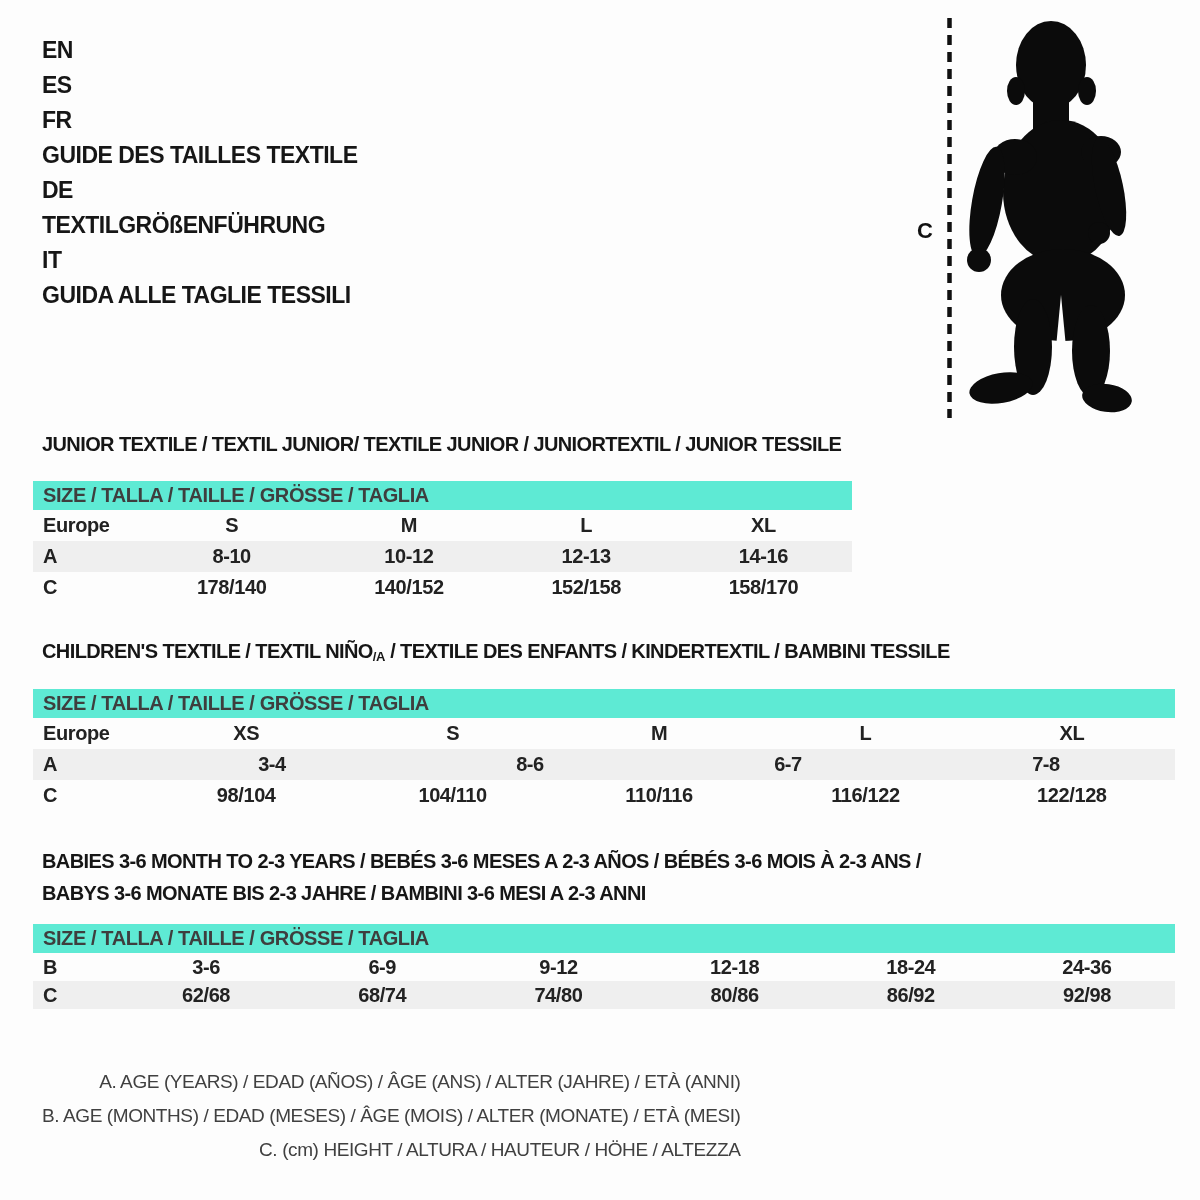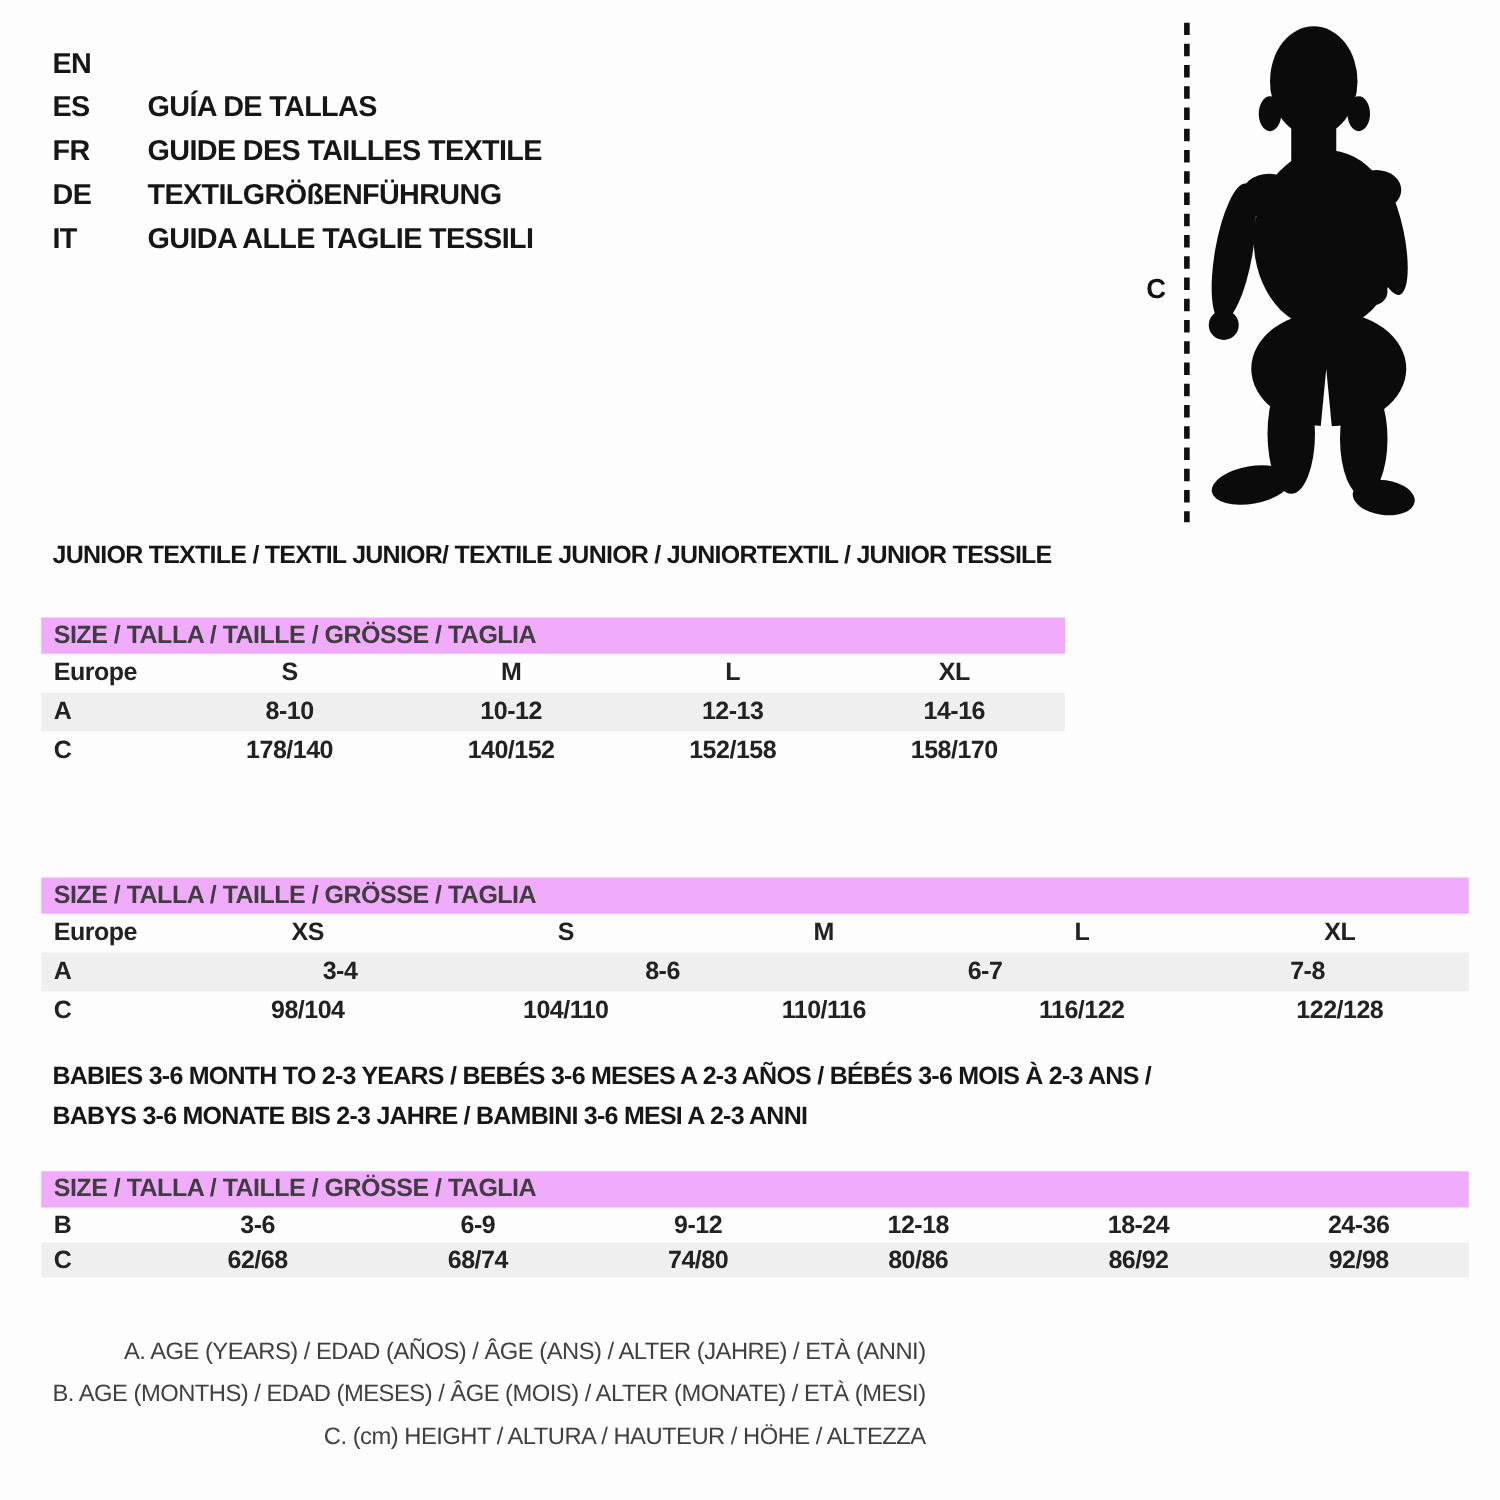--- a/index.html
+++ b/index.html
@@ -8,42 +8,42 @@
     position: relative;
     width: 1200px;
     height: 1200px;
     background: #fdfdfd;
     font-family: "Liberation Sans", sans-serif;
     color: #1b1b1b;
     overflow: hidden;
   }
   
   .lang-block { position: absolute; left: 42px; top: 33px; }
-  .lang-row { display: flex; line-height: 35px; }
+  .lang-row { display: flex; line-height: 35px; flex-direction: column; }
   .lang-code {
     width: 76px; font-size: 23px; font-weight: 700; letter-spacing: -0.5px; color: #161616;
   }
   .lang-label { font-size: 23px; font-weight: 700; letter-spacing: -0.5px; color: #161616; }
   
   .figure { position: absolute; left: 915px; top: 15px; width: 235px; height: 404px; }
   .c-label { position: absolute; left: 2px; top: 203px; font-size: 22px; font-weight: 700; color: #111; }
   .dash-line { position: absolute; left: 30px; top: 3px; }
   .baby-svg { position: absolute; left: 48px; top: 2px; }
   
   .sec-title {
     position: absolute; left: 42px; font-size: 20px; font-weight: 700;
     letter-spacing: -0.6px; color: #161616; white-space: nowrap;
   }
   .sub-small { font-size: 13px; position: relative; top: 3px; letter-spacing: -0.3px; }
   .two-line { line-height: 32px; }
   
   .size-table { position: absolute; }
   .size-bar {
-    height: 29px; line-height: 29px; background: #f0abfc; color: #3e3e3e;
-    font-size: 20px; font-weight: 700; letter-spacing: -0.4px; padding-left: 10px; margin-top: 13px;
+    height: 29px; line-height: 29px; background: #5eead4; color: #3e3e3e;
+    font-size: 20px; font-weight: 700; letter-spacing: -0.4px; padding-left: 10px;
   }
   .row { display: flex; height: 31px; line-height: 31px; font-size: 20px; font-weight: 700; letter-spacing: -0.4px; color: #222; }
   .row .label { width: 110px; padding-left: 10px; }
   .row .cell { flex: 1; text-align: center; }
   .row.shaded { background: #efefef; }
   .t-babies .row { height: 28px; line-height: 28px; }
   .t-babies .row .label { width: 85px; }
   
   .legend { position: absolute; left: 42px; top: 1065px; }
   .legend-line { font-size: 19px; font-weight: 400; letter-spacing: -0.4px; line-height: 34px; color: #404040; white-space: nowrap; text-align: right; }
@@ -52,21 +52,20 @@
 <body>
 
 <div class="canvas">
 
   <div class="lang-block">
     <div class="lang-row">
       <span class="lang-code">EN</span>
     </div>
     <div class="lang-row">
       <span class="lang-code">ES</span>
-      <span class="lang-label">GUÍA DE TALLAS</span>
     </div>
     <div class="lang-row">
       <span class="lang-code">FR</span>
       <span class="lang-label">GUIDE DES TAILLES TEXTILE</span>
     </div>
     <div class="lang-row">
       <span class="lang-code">DE</span>
       <span class="lang-label">TEXTILGRÖßENFÜHRUNG</span>
     </div>
     <div class="lang-row">
@@ -124,20 +123,23 @@
         <div class="row">
           <div class="label">C</div>
           <div class="cell">178/140</div>
           <div class="cell">140/152</div>
           <div class="cell">152/158</div>
           <div class="cell">158/170</div>
         </div>
       </div>
   </div>
 
+  <div class="sec-title" style="top:640px">
+    <span>CHILDREN'S TEXTILE / TEXTIL NIÑO</span><span class="sub-small">/A</span><span> / TEXTILE DES ENFANTS / KINDERTEXTIL / BAMBINI TESSILE</span>
+  </div>
   <div class="size-table t-children" style="left:33px; top:689px; width:1142px">
     <div class="size-bar">SIZE / TALLA / TAILLE / GRÖSSE / TAGLIA</div>
     <div>
         <div class="row">
           <div class="label">Europe</div>
           <div class="cell">XS</div>
           <div class="cell">S</div>
           <div class="cell">M</div>
           <div class="cell">L</div>
           <div class="cell">XL</div>

